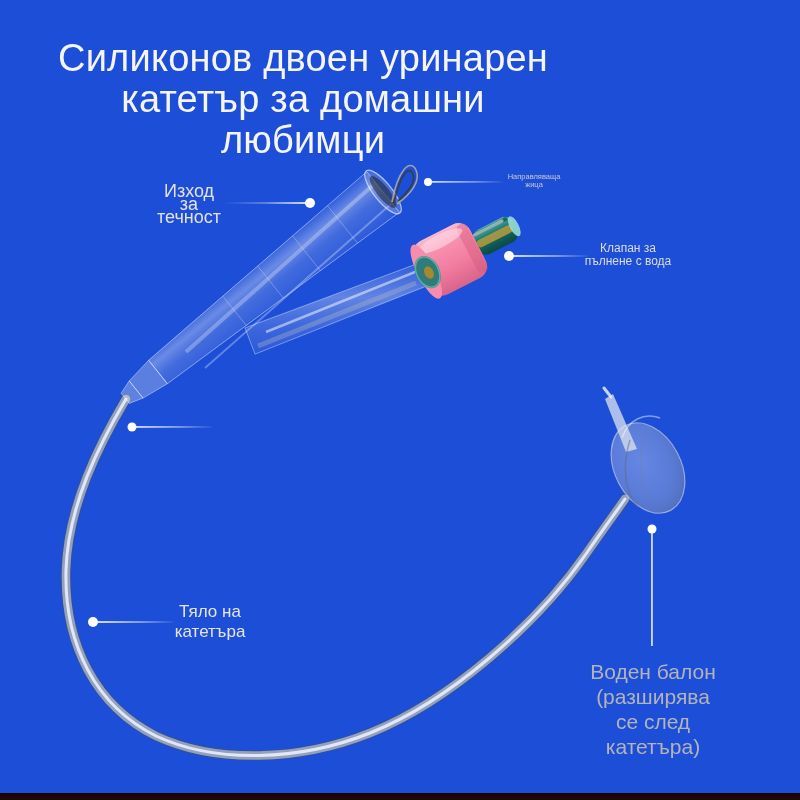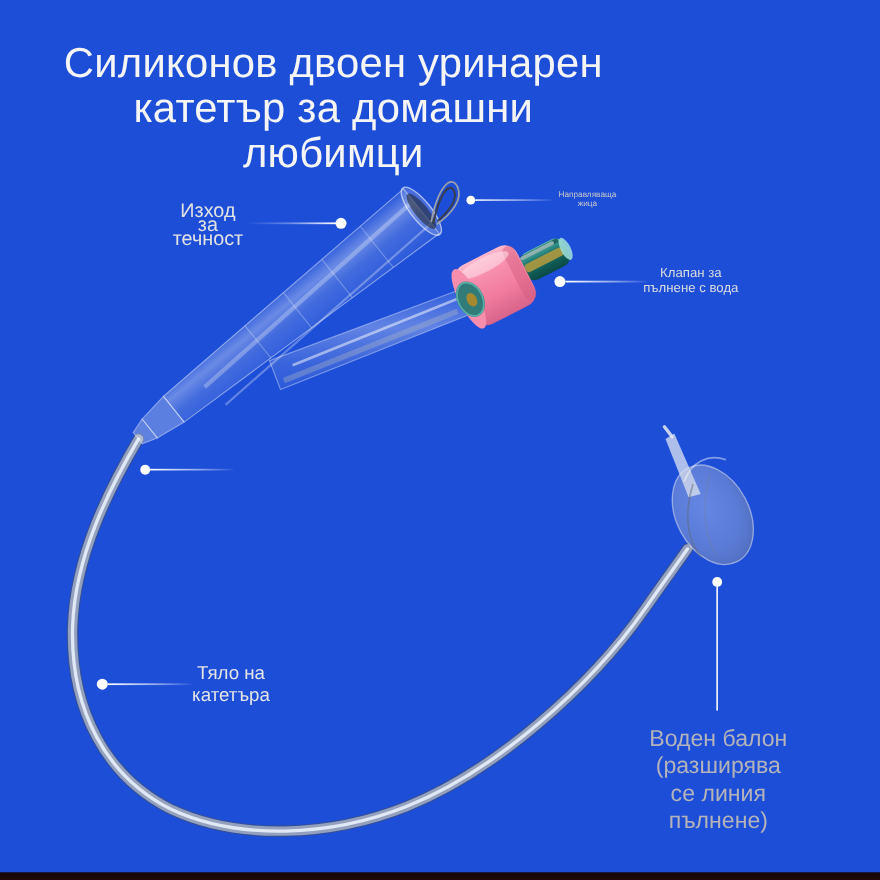--- a/index.html
+++ b/index.html
@@ -190,16 +190,16 @@
   <div class="callout co-fluid-outlet">Изход
 за
 течност</div>
   <div class="callout co-guide-wire">Направляваща
 жица</div>
   <div class="callout co-water-valve">Клапан за
 пълнене с вода</div>
   <div class="callout co-catheter-body">Тяло на
 катетъра</div>
   <div class="callout co-water-balloon">Воден балон (разширява
-се линия пълнене)</div>
+се след катетъра)</div>
 
   <div class="bottom-strip"></div>
 </div>
 
 </body></html>

